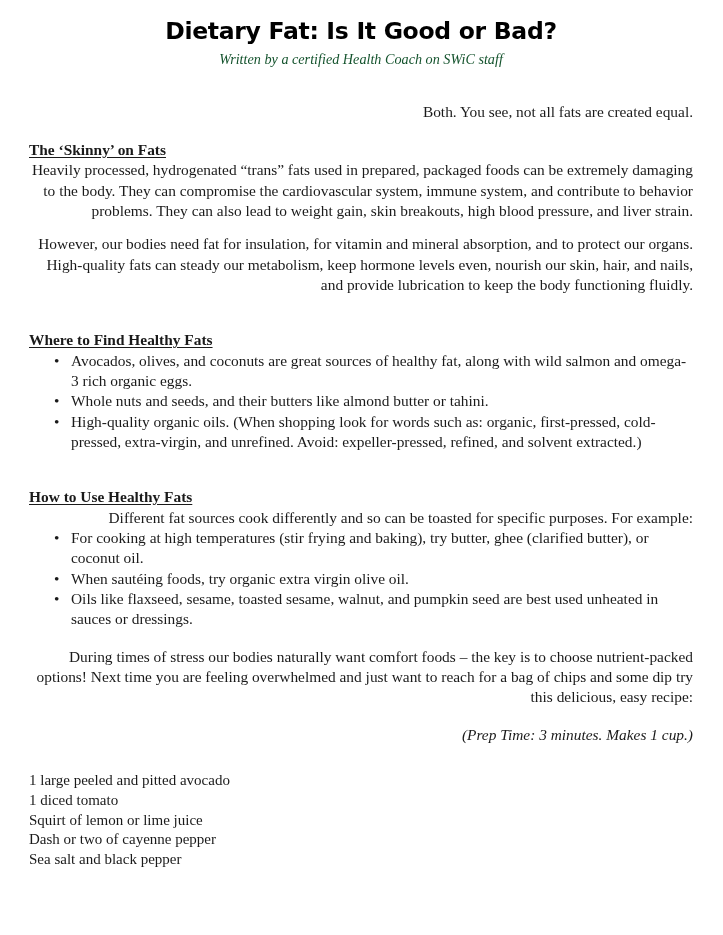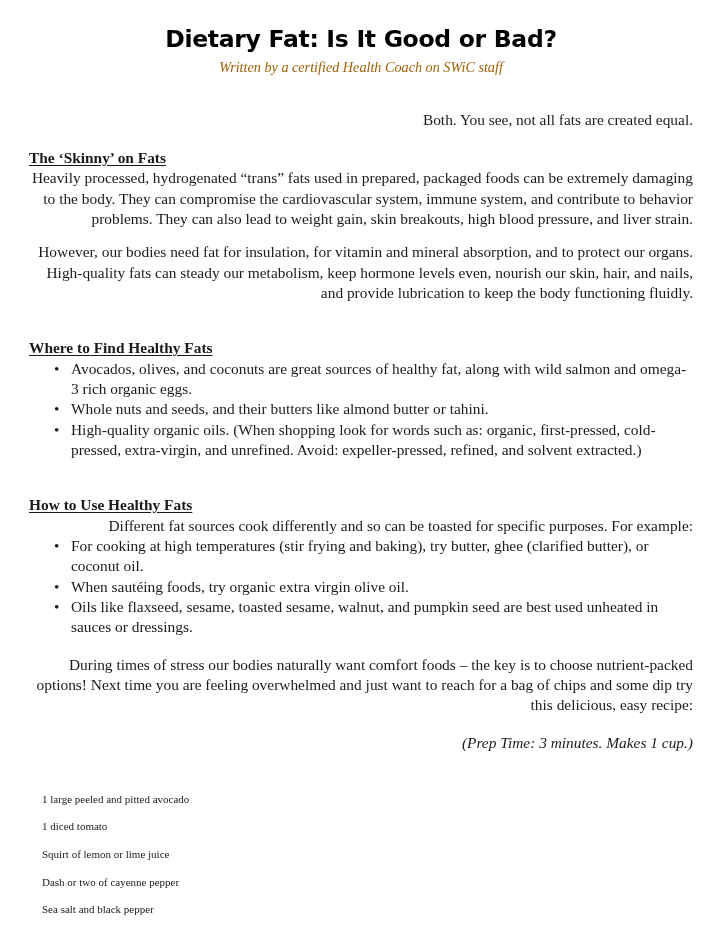--- a/index.html
+++ b/index.html
@@ -15,21 +15,21 @@
     color: #1a1a1a;
     font-family: "Liberation Serif", "DejaVu Serif", serif;
     -webkit-font-smoothing: antialiased;
   }
 
   .page {
     position: relative;
     width: 723px;
     height: 700px;
     box-sizing: border-box;
-    padding: 26px 30px 0 29px;
+    padding: 18px 30px 0 29px;
     background: #ffffff;
   }
 
   
   .doc-title {
     margin: 0;
     text-align: center;
     font-family: "DejaVu Sans", "Liberation Sans", sans-serif;
     font-weight: bold;
     font-size: 23.5px;
@@ -37,21 +37,21 @@
     line-height: 1.18;
     color: #000000;
   }
   .doc-subtitle {
     margin: 5px 0 0 0;
     text-align: center;
     font-family: "Liberation Serif", "DejaVu Serif", serif;
     font-style: italic;
     font-size: 14.2px;
     line-height: 1.2;
-    color: #a16207;
+    color: #14532d;
   }
 
   
   .para {
     margin: 0;
     font-size: 15.4px;
     line-height: 1.32;
     text-align: right;
   }
   .section-head {
@@ -91,22 +91,22 @@
     position: absolute;
     left: 25px;
     top: 0;
     font-size: 15.4px;
     line-height: 1.32;
   }
 
   
   .line-list { margin: 0; padding: 0; list-style: none; }
   .line-list > li {
-    margin: 13px;
-    font-size: 11px;
+    margin: 0;
+    font-size: 15px;
     line-height: 1.32;
   }
 </style>
 </head>
 <body>
 
 <div class="page">
 
   <h1 class="doc-title">Dietary Fat: Is It Good or Bad?</h1>
   <p class="doc-subtitle">Written by a certified Health Coach on SWiC staff</p>

